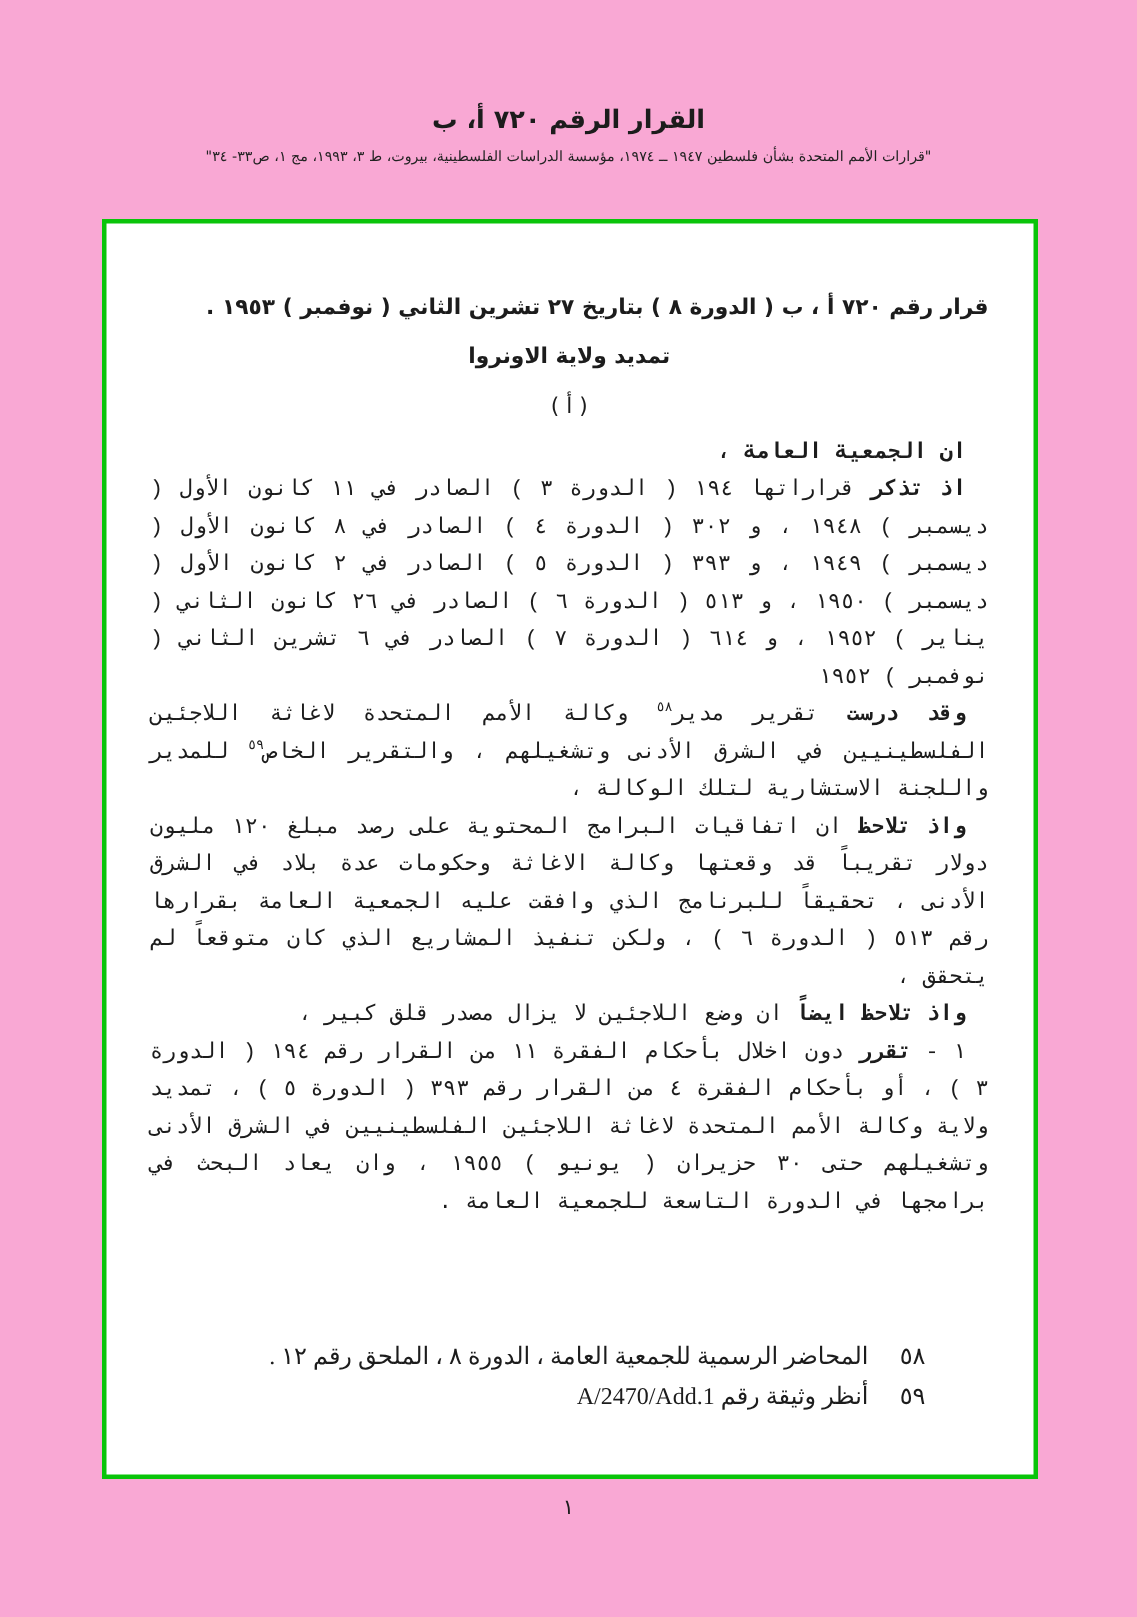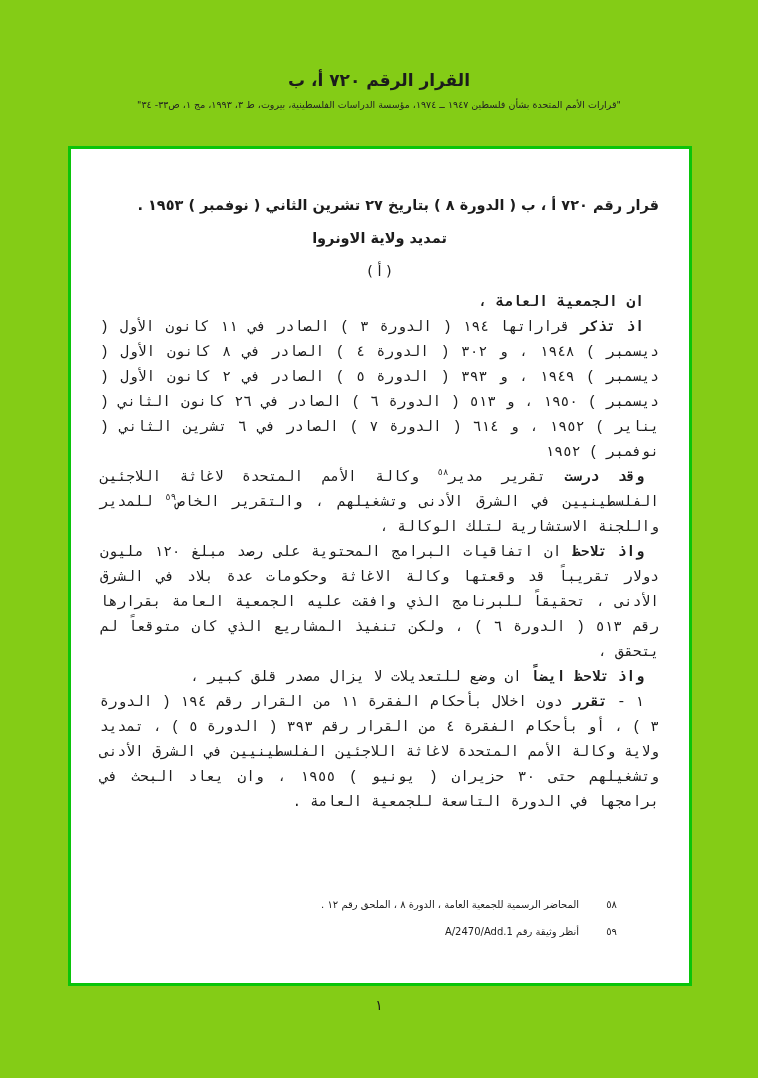--- a/index.html
+++ b/index.html
@@ -3,21 +3,21 @@
 <meta charset="utf-8">
 <style>
   * { box-sizing: border-box; }
   html, body { margin: 0; padding: 0; }
   body {
     width: 758px; height: 1078px;
     background: #ffffff;
     font-family: "DejaVu Sans", sans-serif;
     color: #1c1c1c;
   }
-  .page { position: relative; width: 758px; height: 1078px; background: #84cc16; overflow: hidden; }
+  .page { position: relative; width: 758px; height: 1078px; background: #f9a8d4; overflow: hidden; }
 
   .page-header { direction: rtl; text-align: center; padding-top: 70px; }
   .title { font-size: 17px; font-weight: bold; margin: 0; }
   .source { font-size: 9.5px; margin-top: 9px; color: #222; }
 
   .doc-frame {
     position: absolute; left: 68px; top: 146px;
     width: 624px; height: 840px;
     border: 3px solid #0ac40a;
     background: #ffffff;
@@ -36,23 +36,24 @@
   .heading { font-weight: bold; margin: 0 0 8px; }
   .subtitle { font-weight: bold; text-align: center; margin: 8px 0 8px; }
   .section-marker { text-align: center; margin: 8px 0 6px; }
   .para { margin: 0; text-indent: 15px; font-family: Liberation Mono, monospace; }
   .lead { font-weight: bold; }
   sup { font-size: 9px; line-height: 0; }
 
   .footnotes {
     position: absolute; right: 72px; left: 40px; bottom: 38px;
     direction: rtl;
-    font-size: 10px;
+    font-size: 16px;
     line-height: 27px;
     color: #1c1c1c;
+    font-family: Liberation Serif, serif;
   }
   .footnote { white-space: nowrap; }
   .fn-num { display: inline-block; min-width: 24px; margin-left: 14px; }
   .ltr { direction: ltr; unicode-bidi: embed; margin-top: 24px; }
 
   .page-number {
     position: absolute; top: 997px; left: 0; width: 758px;
     text-align: center; font-size: 14px;
   }
 </style>
@@ -89,21 +90,21 @@
         <span>للمدير واللجنة الاستشارية لتلك الوكالة ،</span>
       </p>
 
       <p class="para">
         <span class="lead">واذ تلاحظ</span>
         <span>ان اتفاقيات البرامج المحتوية على رصد مبلغ ١٢٠ مليون دولار تقريباً قد وقعتها وكالة الاغاثة وحكومات عدة بلاد في الشرق الأدنى ، تحقيقاً للبرنامج الذي وافقت عليه الجمعية العامة بقرارها رقم ٥١٣ ( الدورة ٦ ) ، ولكن تنفيذ المشاريع الذي كان متوقعاً لم يتحقق ،</span>
       </p>
 
       <p class="para">
         <span class="lead">واذ تلاحظ ايضاً</span>
-        <span>ان وضع للتعديلات لا يزال مصدر قلق كبير ،</span>
+        <span>ان وضع اللاجئين لا يزال مصدر قلق كبير ،</span>
       </p>
 
       <p class="para">
         <span>١ -</span>
         <span class="lead">تقرر</span>
         <span>دون اخلال بأحكام الفقرة ١١ من القرار رقم ١٩٤ ( الدورة ٣ ) ، أو بأحكام الفقرة ٤ من القرار رقم ٣٩٣ ( الدورة ٥ ) ، تمديد ولاية وكالة الأمم المتحدة لاغاثة اللاجئين الفلسطينيين في الشرق الأدنى وتشغيلهم حتى ٣٠ حزيران ( يونيو ) ١٩٥٥ ، وان يعاد البحث في برامجها في الدورة التاسعة للجمعية العامة .</span>
       </p>
 
 
     </div>

